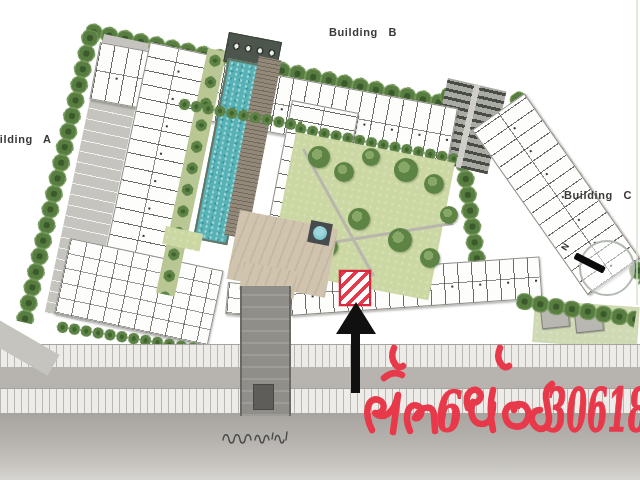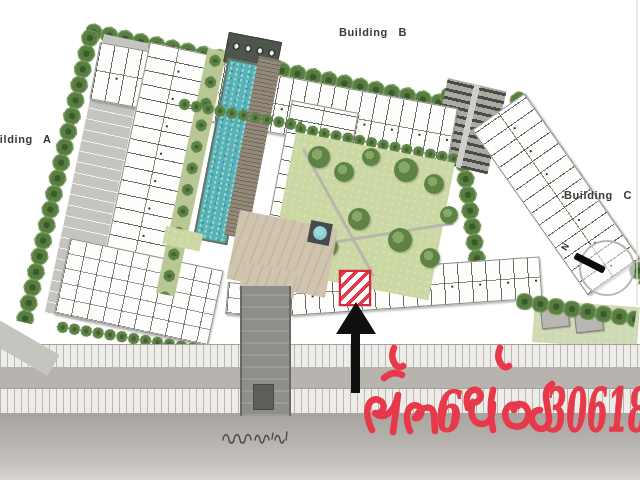--- a/index.html
+++ b/index.html
@@ -241,16 +241,16 @@
       <text class="hand-digit">30618</text>
     </g>
   </svg>
 </div>
 
 <div class="abs compass-circle" style="left:579px; top:240px; width:52px; height:52px; z-index:5;"></div>
 <div class="abs compass-needle" style="left:575px; top:252px; width:33px; height:7px; transform:rotate(27deg); transform-origin:0 50%; z-index:5;"></div>
 <span class="abs compass-n" style="left:562px; top:242px; transform:rotate(-58deg); z-index:5;">N</span>
 
 <span class="abs plan-label" style="left:-16px; top:133px;">Building A</span>
-<span class="abs plan-label" style="left:339px; top:26px;">Building B</span>
+<span class="abs plan-label" style="left:329px; top:26px;">Building B</span>
 <span class="abs plan-label" style="left:564px; top:189px;">Building C</span>
 
 <div class="abs" style="left:636px; top:0; width:2px; height:305px; background:#d4e4cd; opacity:.7;"></div>
 
 </body></html>

